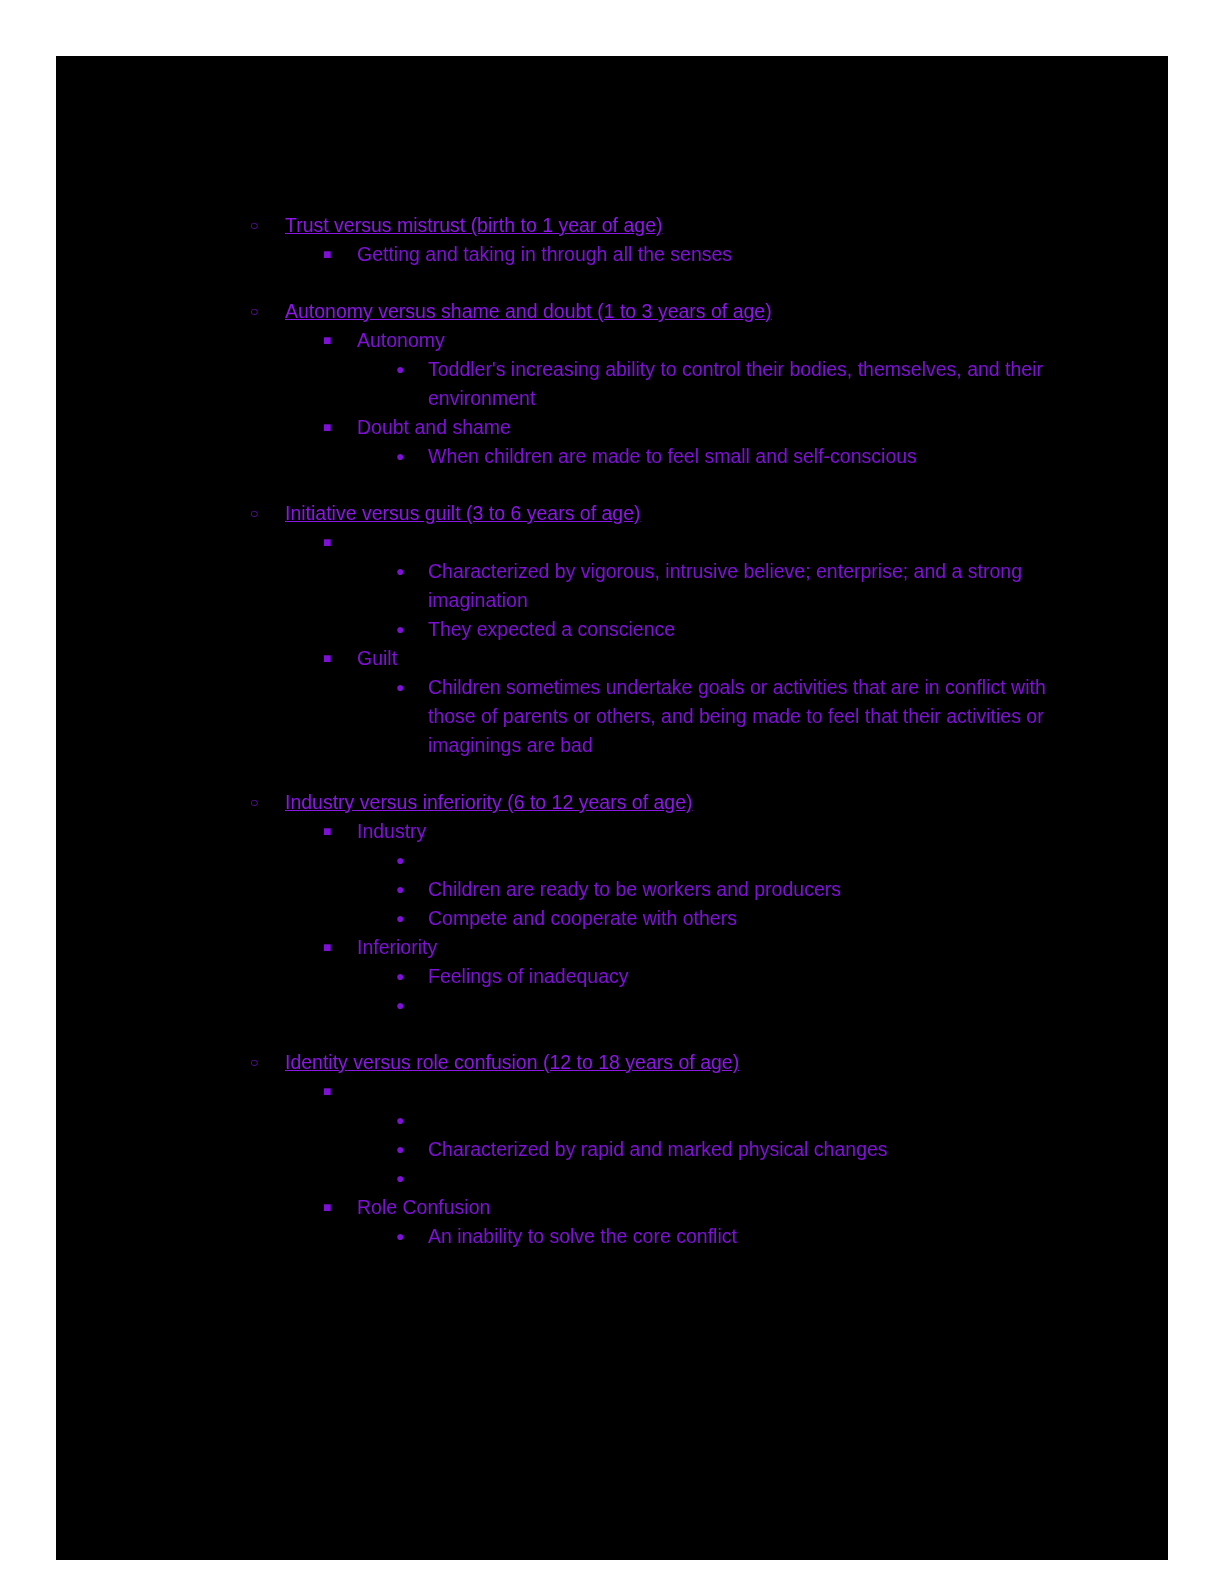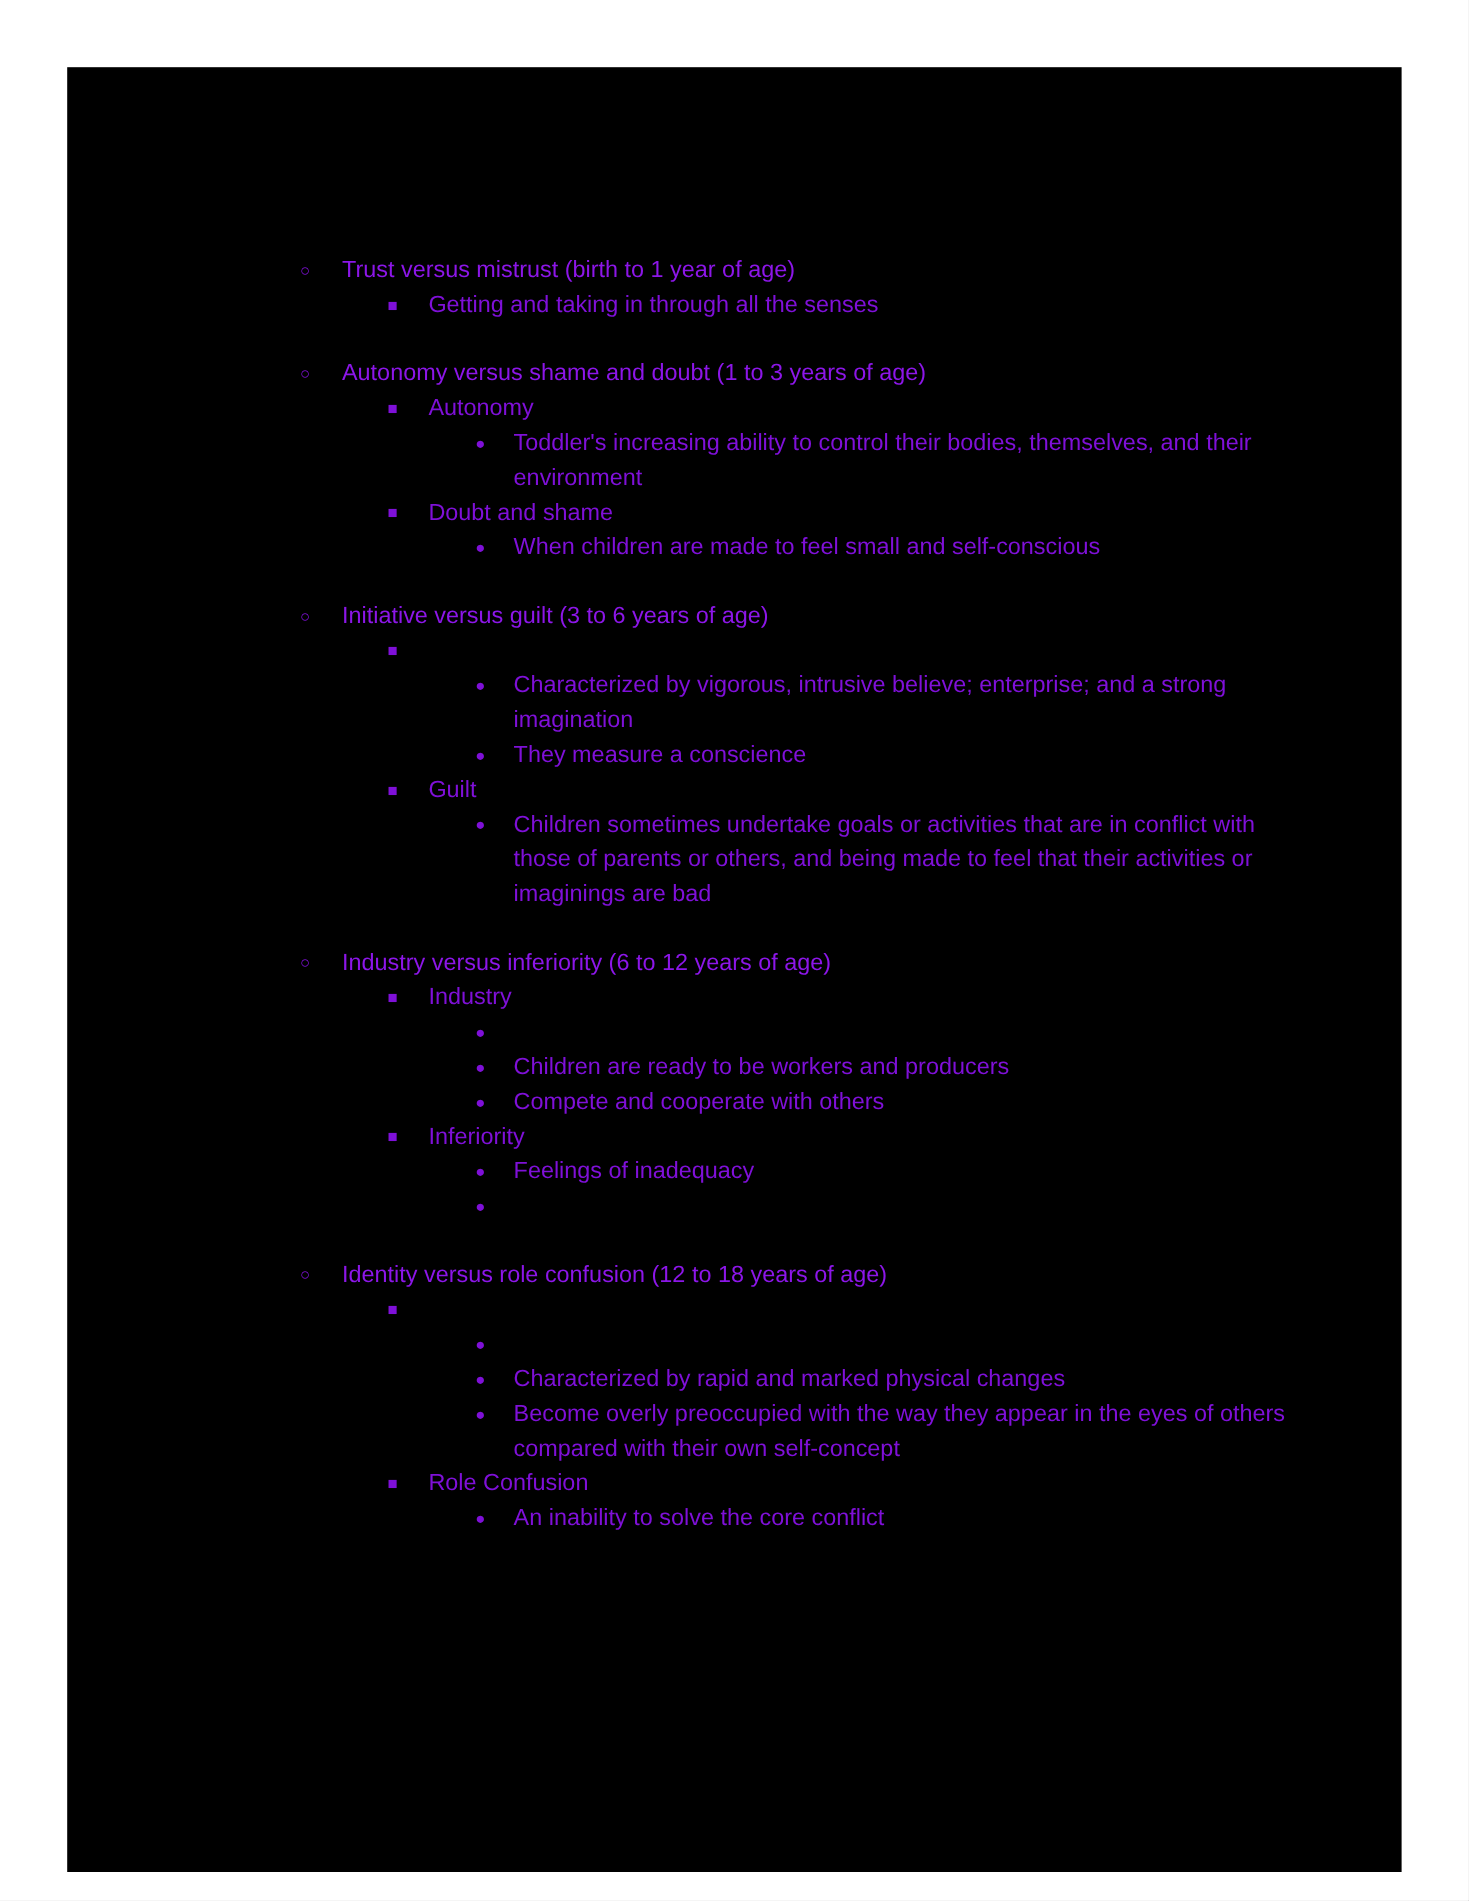--- a/index.html
+++ b/index.html
@@ -41,20 +41,21 @@
   .m2 { width: 34px; font-size: 14px; }
   .m3 { width: 32px; font-size: 14px; }
   .txt {
     flex: 1;
     min-width: 0;
   }
   .heading {
     flex: 1;
     min-width: 0;
     color: #8c16e8;
+    text-decoration: underline;
     cursor: pointer;
   }
 </style>
 </head>
 <body>
 
 <div class="sheet">
 
   <div class="section">
     <div class="row l1">
@@ -97,21 +98,21 @@
     </div>
     <div class="row l2">
       <span class="m m2">■</span>
     </div>
     <div class="row l3">
       <span class="m m3">●</span>
       <span class="txt">Characterized by vigorous, intrusive believe; enterprise; and a strong imagination</span>
     </div>
     <div class="row l3">
       <span class="m m3">●</span>
-      <span class="txt">They measure a conscience</span>
+      <span class="txt">They expected a conscience</span>
     </div>
     <div class="row l2">
       <span class="m m2">■</span>
       <span class="txt">Guilt</span>
     </div>
     <div class="row l3">
       <span class="m m3">●</span>
       <span class="txt">Children sometimes undertake goals or activities that are in conflict with those of parents or others, and being made to feel that their activities or imaginings are bad</span>
     </div>
   </div>
@@ -159,21 +160,20 @@
     </div>
     <div class="row l3">
       <span class="m m3">●</span>
     </div>
     <div class="row l3">
       <span class="m m3">●</span>
       <span class="txt">Characterized by rapid and marked physical changes</span>
     </div>
     <div class="row l3">
       <span class="m m3">●</span>
-      <span class="txt">Become overly preoccupied with the way they appear in the eyes of others compared with their own self-concept</span>
     </div>
     <div class="row l2">
       <span class="m m2">■</span>
       <span class="txt">Role Confusion</span>
     </div>
     <div class="row l3">
       <span class="m m3">●</span>
       <span class="txt">An inability to solve the core conflict</span>
     </div>
   </div>

